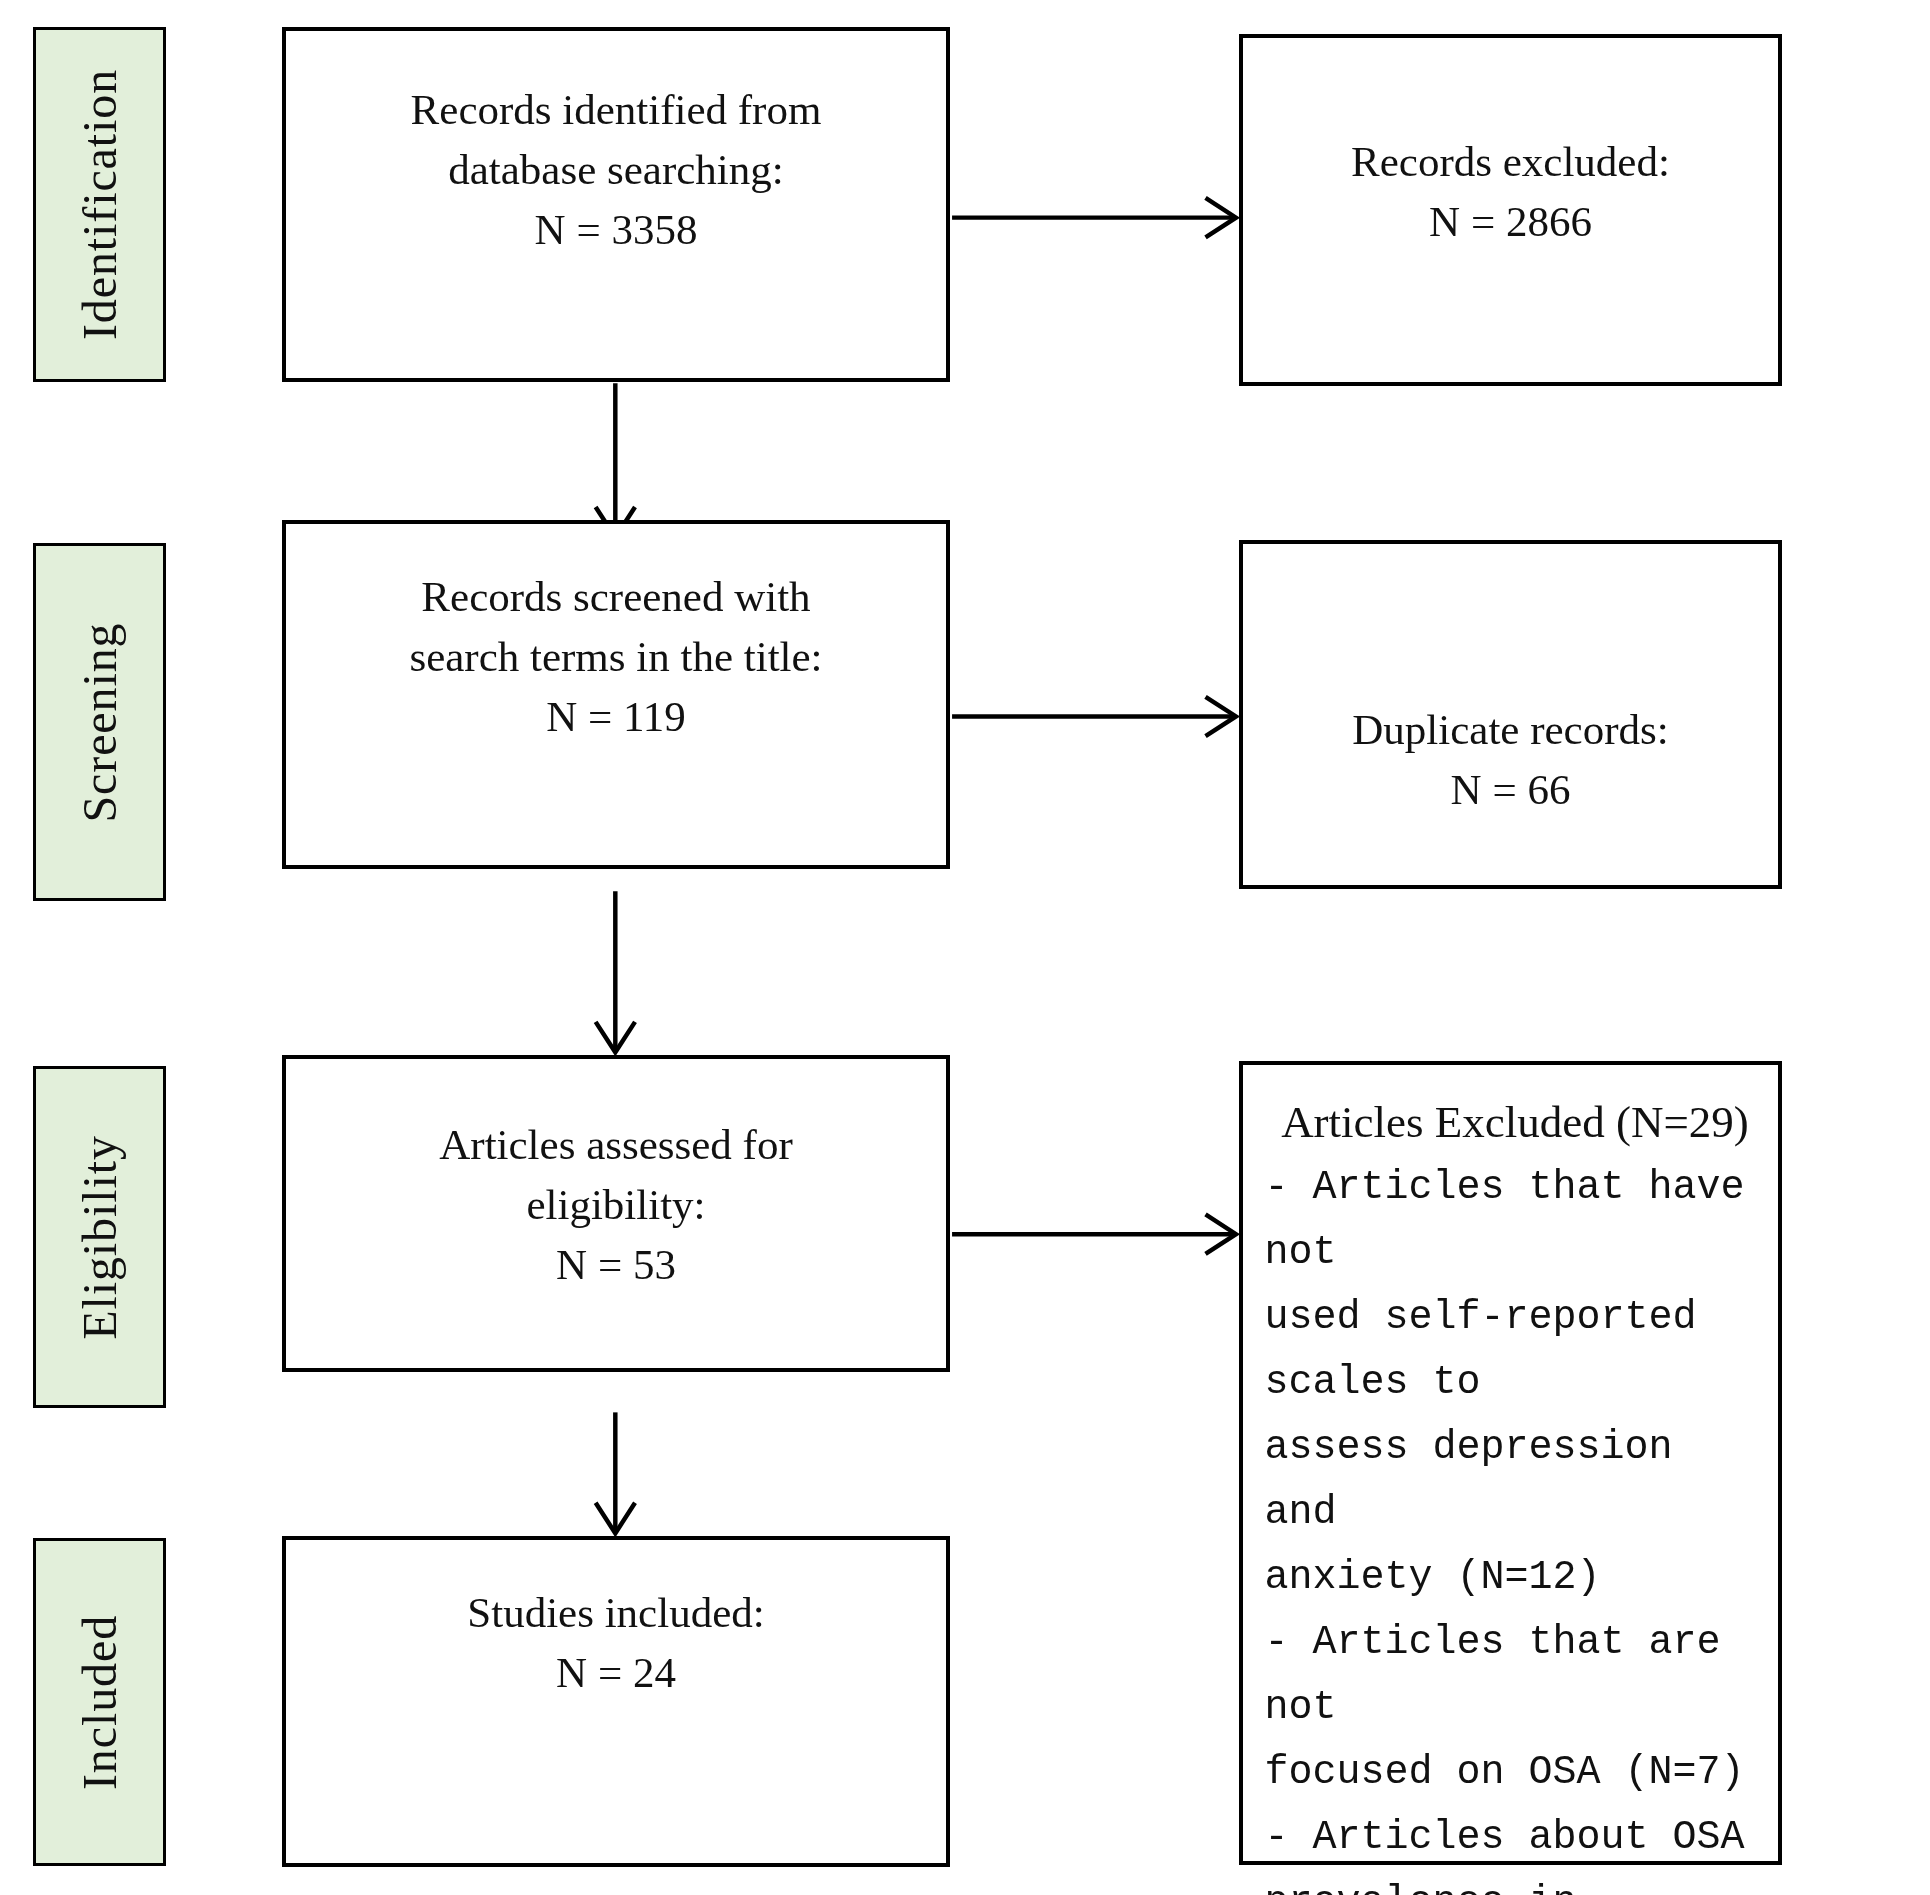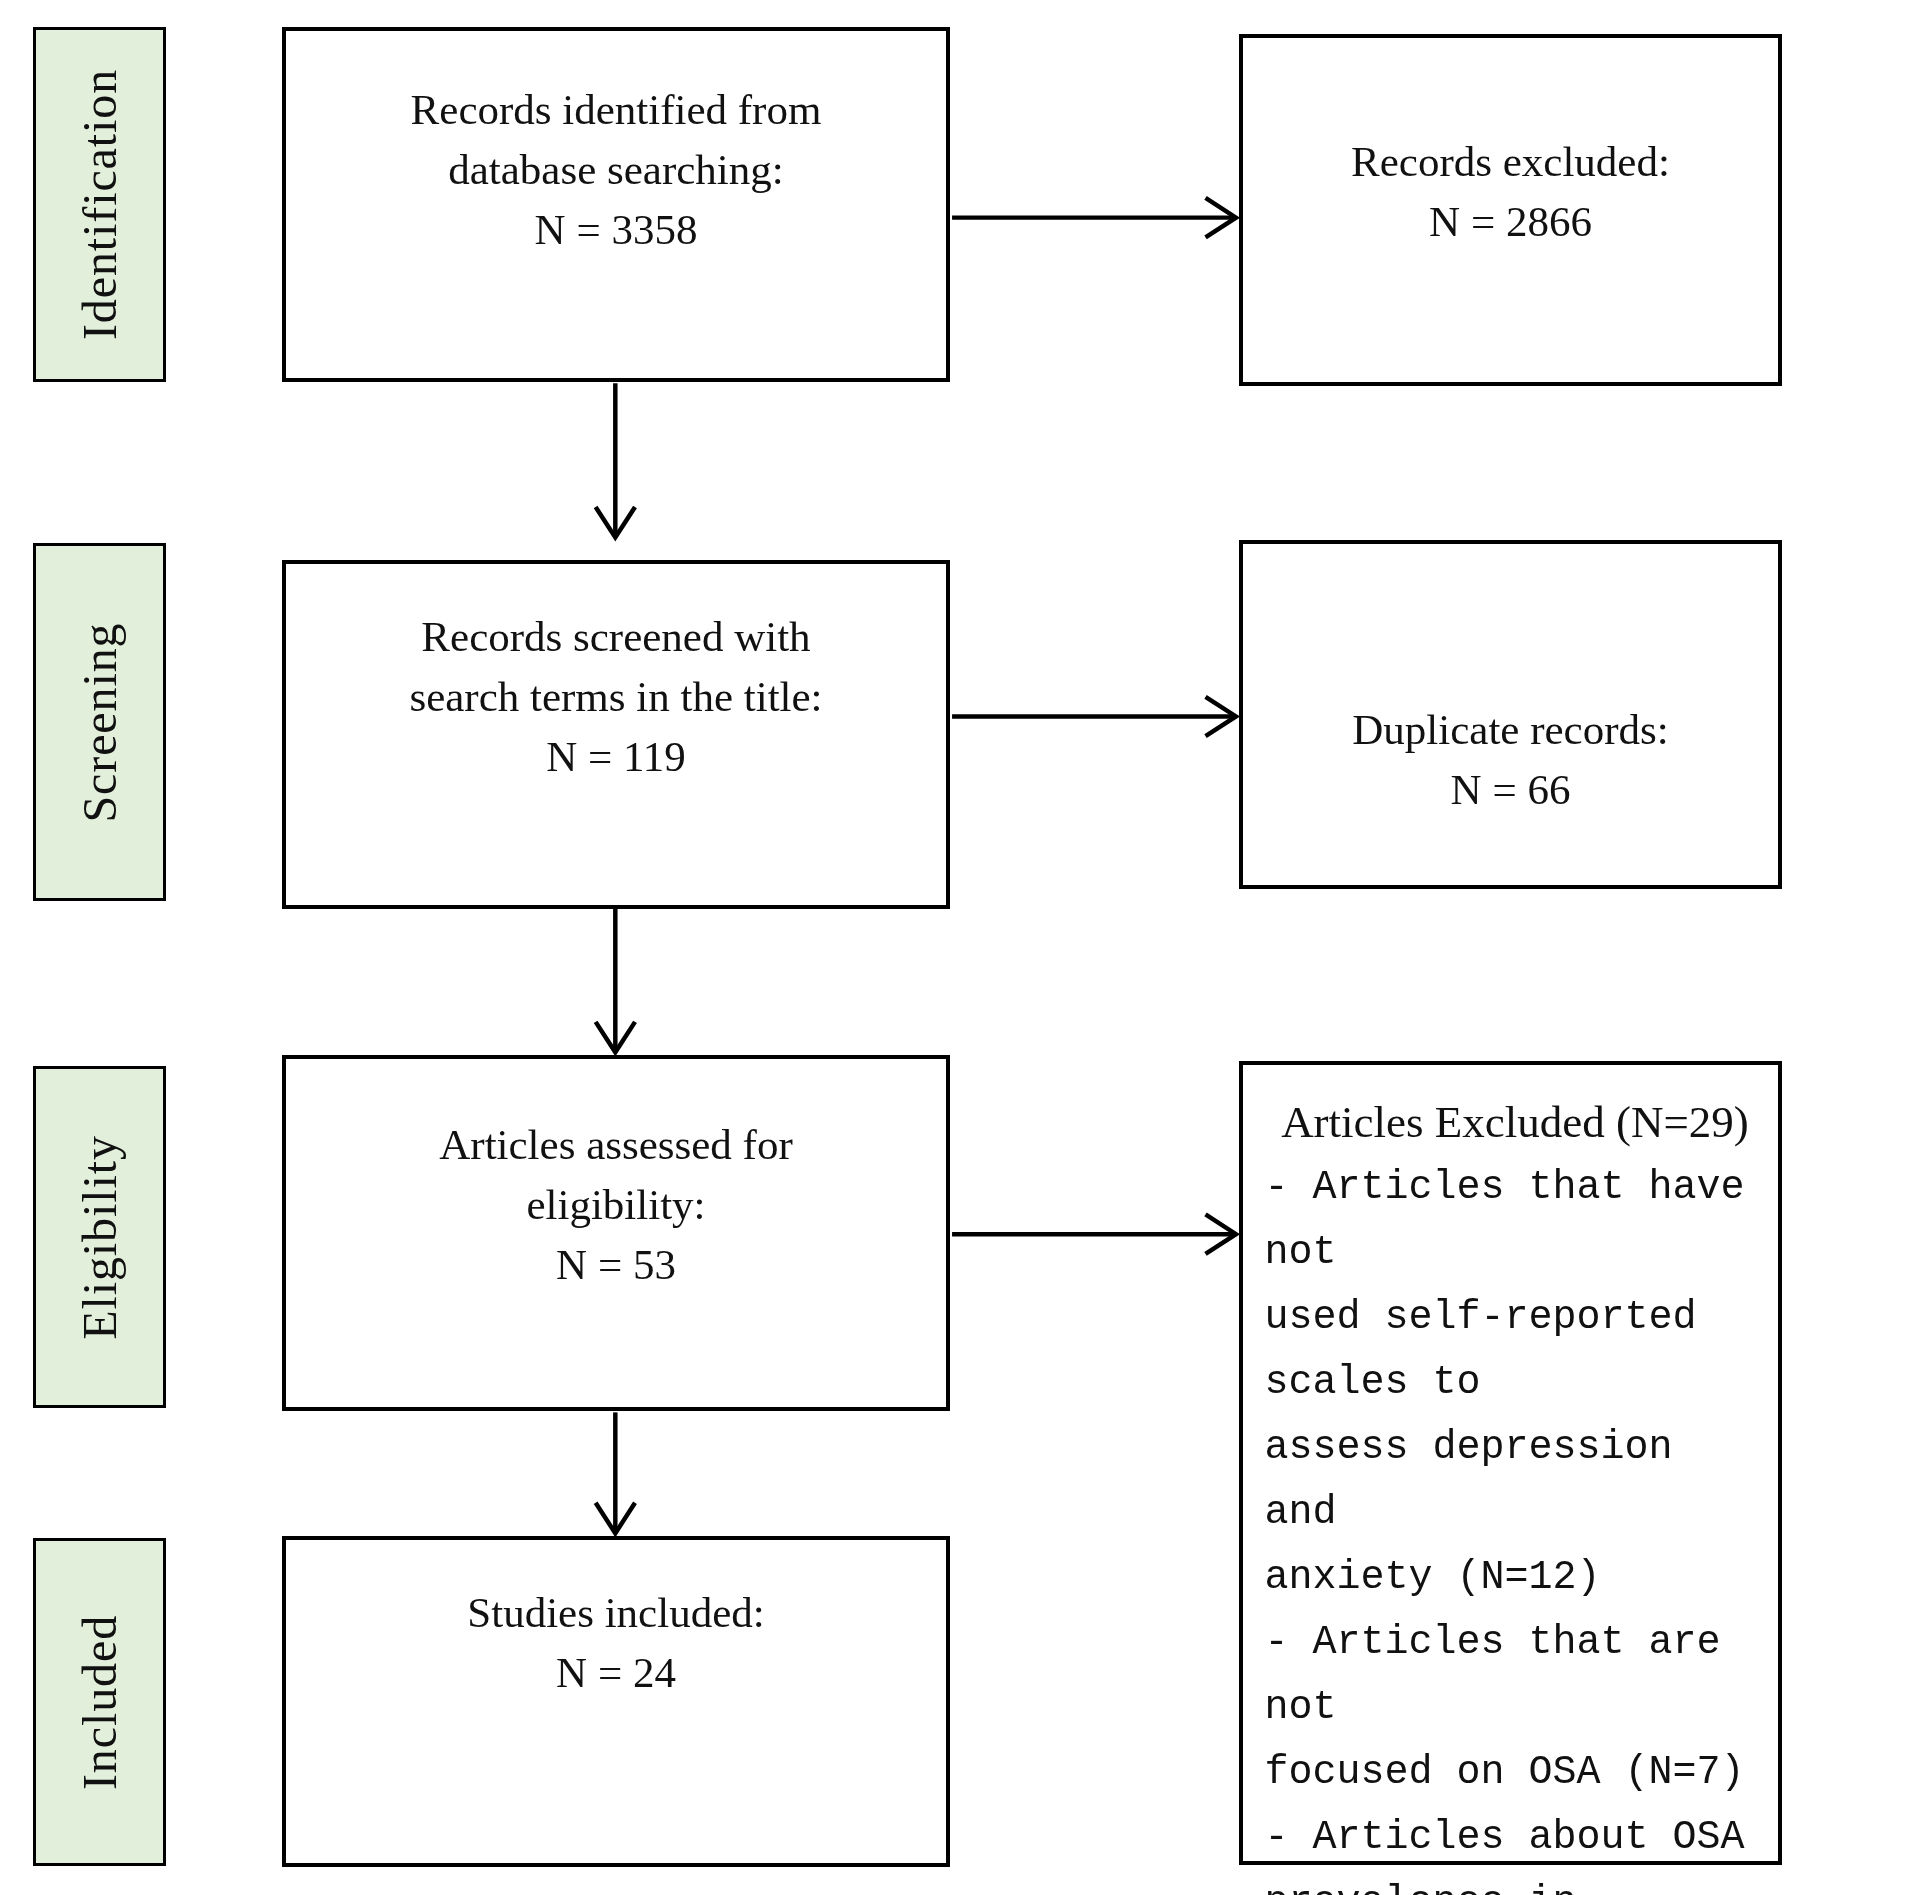--- a/index.html
+++ b/index.html
@@ -49,22 +49,22 @@
     display:flex; flex-direction:column; align-items:center;
     text-align:center;
   }
   .box-text{
     white-space:pre-line;
     font-size:43px; line-height:60px;
     color:var(--ink);
   }
   .main-box{ left:282px; width:668px; }
   .main-1{ top:27px;   height:355px; padding-top:49px; }
-  .main-2{ top:560px;  height:349px; padding-top:43px; }
-  .main-3{ top:1055px; height:356px; padding-top:56px; }
+  .main-2{ top:520px;  height:349px; padding-top:43px; }
+  .main-3{ top:1055px; height:317px; padding-top:56px; }
   .main-4{ top:1536px; height:331px; padding-top:43px; }
 
   .side-box{ left:1239px; width:543px; }
   .side-1{ top:34px;   height:352px; padding-top:94px; }
   .side-2{ top:540px;  height:349px; padding-top:90px;justify-content:center; }
   .side-3{ top:1061px; height:804px; padding-top:25px; align-items:stretch; text-align:left; padding-left:21.5px; padding-right:12.5px; }
 
   .side-3 .excl-title{
     text-align:center;
     font-size:45px; line-height:65px;

